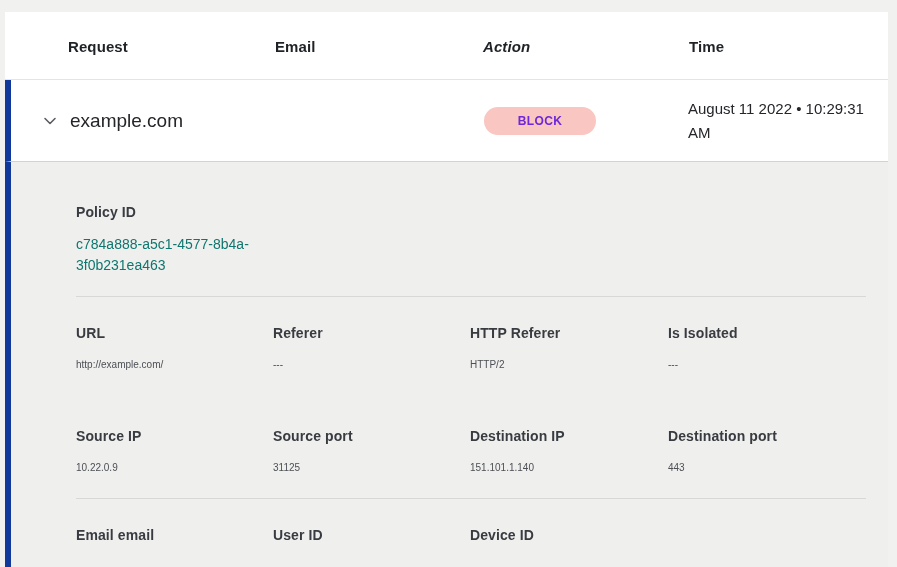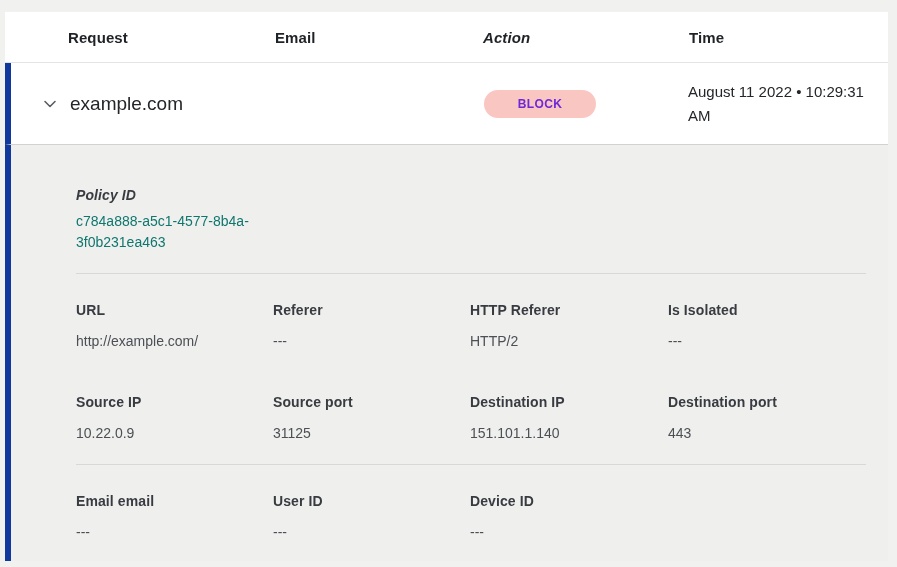--- a/index.html
+++ b/index.html
@@ -8,21 +8,21 @@
     font-family:"Liberation Sans", sans-serif;
     background:#f1f1ef;
     overflow:hidden;
     color:#24272b;
   }
   .page { position:relative; width:897px; height:567px; }
   .card { margin:12px 9px 0 5px; width:883px; }
 
   
   .thead {
-    position:relative; height:51px; background:#ffffff;
+    position:relative; height:68px; background:#ffffff;
     border-bottom:1px solid #e4e4e3;
   }
   .th {
     position:absolute; top:50%; transform:translateY(-50%);
     font-size:15px; font-weight:700; color:#1f2226; letter-spacing:.1px;
   }
   .th-request { left:63px; } .th-email { left:270px; }
   .th-action { left:478px;font-style:italic; } .th-time { left:684px; }
 
   
@@ -57,33 +57,33 @@
   .panel {
     height:416px; background:#efefee;
     border-left:6px solid #10399b;
     padding:42px 22px 20px 65px;
     overflow:hidden;
   }
   .field-label {
     font-size:14px; font-weight:700; color:#383b40; margin-bottom:13px;
     letter-spacing:.1px;
   }
-  .field-value { font-size:14px; color:#4c4f54; line-height:21px; }
+  .field-value { font-size:10px; color:#4c4f54; line-height:21px; }
   .policy-link {
     display:inline-block; max-width:200px;
     font-size:14px; line-height:21px; color:#0f766e; text-decoration:none;
     overflow-wrap:break-word;
   }
   .divider {
     border:none; border-top:1px solid #d8d8d7;
     margin:20px 0 28px 0; width:100%;
   }
   .grid {
     display:grid; grid-template-columns:197px 197px 198px 1fr;
-    row-gap:42px;
+    row-gap:53px;
   }
 </style>
 </head>
 <body>
 
 <div class="page">
   <div class="card">
 
     <div class="thead">
       <span class="th th-request">Request</span>
@@ -100,21 +100,21 @@
       </span>
       <span class="row-request">example.com</span>
       <span class="row-email"></span>
       <span class="badge">BLOCK</span>
       <span class="row-time">August 11 2022 • 10:29:31 AM</span>
     </div>
 
     <div class="panel">
 
       <div class="field">
-        <div class="field-label" style="margin-bottom:8px;font-style:italic;">Policy ID</div>
+        <div class="field-label" style="margin-bottom:14px;">Policy ID</div>
         <a href="#" class="policy-link">c784a888-a5c1-4577-8b4a-3f0b231ea463</a>
       </div>
 
       <hr class="divider">
 
       <div class="grid">
         <div class="field">
           <div class="field-label">URL</div>
           <div class="field-value">http://example.com/</div>
         </div>

